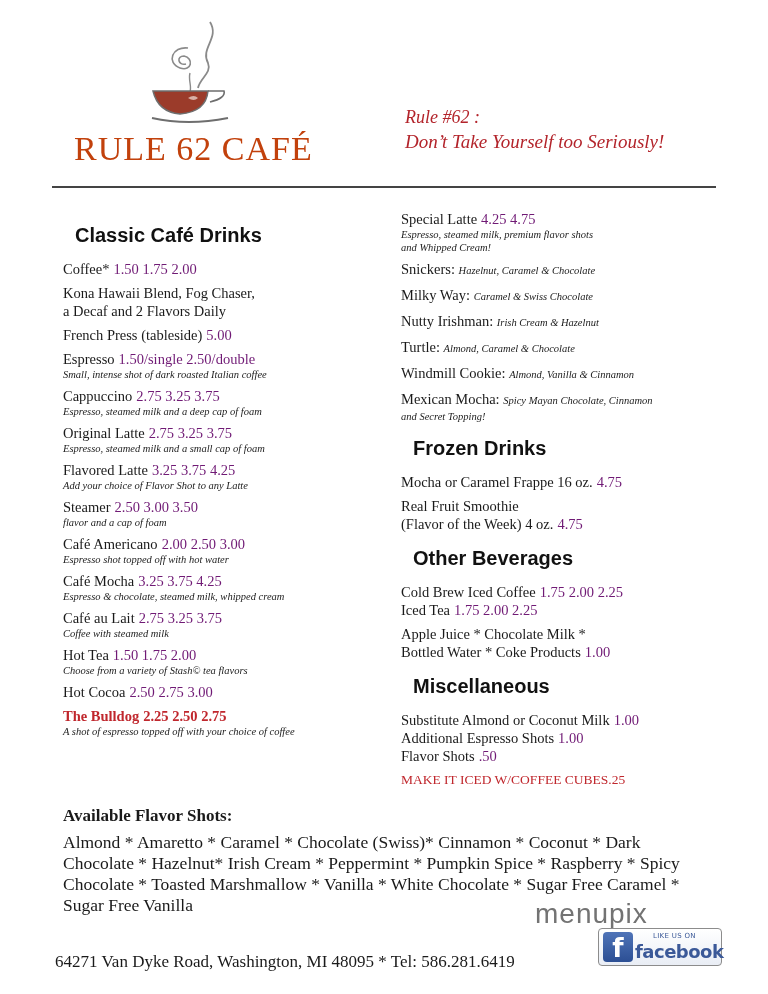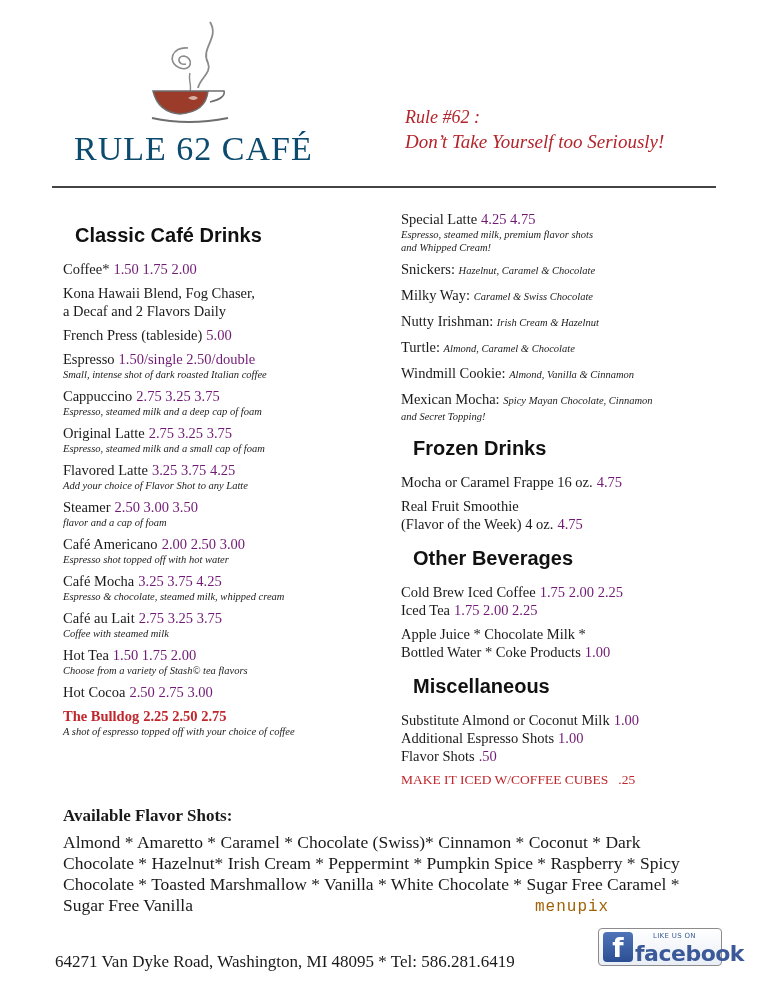--- a/index.html
+++ b/index.html
@@ -1,44 +1,44 @@
 <!DOCTYPE html>
 <html><head>
 <meta charset="utf-8">
 <style>
   html, body { margin: 0; padding: 0; background: #ffffff; }
   body { width: 768px; height: 994px; position: relative; overflow: hidden; font-family: "DejaVu Serif", serif; color: #1a1a1a; }
   .abs { position: absolute; }
   .logo-wrap { left: 60px; top: 18px; width: 260px; height: 150px; }
-  .logo-text { position: absolute; left: 14px; top: 112px; font-family: "Liberation Serif", serif; font-size: 34px; letter-spacing: 1px; color: #0c4a6e; white-space: nowrap; }
+  .logo-text { position: absolute; left: 14px; top: 112px; font-family: "Liberation Serif", serif; font-size: 34px; letter-spacing: 1px; color: #c2410c; white-space: nowrap; }
   .rule { left: 405px; top: 106px; color: #b3242b; font-family: "Liberation Serif", serif; font-style: italic; }
   .rule .l1 { font-size: 18px; line-height: 22px; }
   .rule .l2 { font-size: 19px; line-height: 28px; }
   .divider { left: 52px; top: 186px; width: 664px; height: 2px; background: #444; }
 
   .col { position: absolute; font-family: "Liberation Serif", serif; }
   .col-left { left: 63px; top: 210px; width: 320px; }
   .col-right { left: 401px; top: 210px; width: 320px; }
   .sec-title { font-family: Liberation Sans, sans-serif; font-weight: bold; font-size: 20px; line-height: 26px; margin: 12px; color: #111; }
   .item { margin-bottom: 6px; }
   .item-line { font-size: 14.5px; line-height: 18px; color: #1a1a1a; }
   .price { color: #701a75; margin-left: 4px; }
   .desc { font-style: italic; font-size: 10.5px; line-height: 13px; color: #222; }
   .inline-desc { font-style: italic; font-size: 10.5px; }
   .red { color: #c0272d; }
   .bulldog { font-weight: bold; }
 
   .flavor-title { left: 63px; top: 806px; font-family: "Liberation Serif", serif; font-weight: bold; font-size: 17px; }
   .flavor-body { left: 63px; top: 832px; width: 650px; font-family: "Liberation Serif", serif; font-size: 17.5px; line-height: 21px; }
   .address { left: 55px; top: 952px; font-family: "Liberation Serif", serif; font-weight: normal; font-size: 17px; white-space: nowrap; }
-  .watermark { left: 535px; top: 898px; font-family: Liberation Mono, monospace; font-size: 16px; color: #a16207; letter-spacing: 1px; }
+  .watermark { left: 535px; top: 898px; font-family: Liberation Sans, sans-serif; font-size: 28px; color: #737373; letter-spacing: 1px; }
   .fb { left: 598px; top: 928px; width: 124px; height: 38px; border: 1px solid #8c8c8c; border-radius: 4px; background: linear-gradient(#ffffff, #e9edf5); box-sizing: border-box; }
   .fb-f { position: absolute; left: 4px; top: 3px; width: 30px; height: 30px; border-radius: 4px; background: linear-gradient(#4f74b8, #2c4f94); color: #fff; font-family: "DejaVu Sans", sans-serif; font-weight: bold; font-size: 26px; line-height: 32px; text-align: center; }
   .fb-like { position: absolute; left: 54px; top: 3px; font-family: "DejaVu Sans", sans-serif; font-size: 7px; color: #3b5998; letter-spacing: 0.3px; }
-  .fb-word { position: absolute; left: 36px; top: 12px; font-family: "DejaVu Sans", sans-serif; font-weight: bold; font-size: 22px; color: #3b5998; letter-spacing: -0.5px; }
+  .fb-word { position: absolute; left: 36px; top: 12px; font-family: "DejaVu Sans", sans-serif; font-weight: bold; font-size: 18px; color: #3b5998; letter-spacing: -0.5px; }
 </style>
 </head>
 <body>
 
 <div class="abs logo-wrap">
   <svg width="260" height="110" viewBox="0 0 260 110" style="position:absolute;left:0;top:0;">
     <path d="M150 4 C 160 20, 140 30, 148 45 C 152 55, 140 60, 138 70" fill="none" stroke="#8a8a8a" stroke-width="1.8"></path>
     <path d="M128 30 C 112 28, 106 45, 120 50 C 132 54, 134 40, 124 38 C 116 38, 118 48, 126 46" fill="none" stroke="#8a8a8a" stroke-width="1.6"></path>
     <path d="M130 55 C 128 62, 132 68, 130 74" fill="none" stroke="#8a8a8a" stroke-width="1.4"></path>
     <path d="M93 73 L 148 73 Q 146 94, 120 96 Q 98 94, 93 73 Z" fill="#9b3b2a" stroke="#6e6e6e" stroke-width="1.5"></path>
@@ -166,21 +166,21 @@
   </div>
 
   <div>
     <div class="sec-title">Miscellaneous</div>
     <div class="item">
       <div class="item-line"><span>Substitute Almond or Coconut Milk</span><span class="price">1.00</span></div>
       <div class="item-line"><span>Additional Espresso Shots</span><span class="price">1.00</span></div>
       <div class="item-line"><span>Flavor Shots</span><span class="price">.50</span></div>
     </div>
     <div class="item">
-      <div class="item-line red" style="font-size:13.5px"><span>MAKE IT ICED W/COFFEE CUBES</span><span style="margin-left:10px">.25</span></div>
+      <div class="item-line red" style="font-size:13.5px"><span>MAKE IT ICED W/COFFEE CUBES</span><span style="">.25</span></div>
     </div>
   </div>
 </div>
 
 <div class="abs flavor-title">Available Flavor Shots:</div>
 <div class="abs flavor-body">Almond * Amaretto * Caramel * Chocolate (Swiss)* Cinnamon * Coconut * Dark Chocolate * Hazelnut* Irish Cream * Peppermint * Pumpkin Spice * Raspberry * Spicy Chocolate * Toasted Marshmallow * Vanilla * White Chocolate * Sugar Free Caramel * Sugar Free Vanilla</div>
 
 <div class="abs watermark">menupix</div>
 <div class="abs address">64271 Van Dyke Road, Washington, MI 48095 * Tel: 586.281.6419</div>
 <div class="abs fb">

